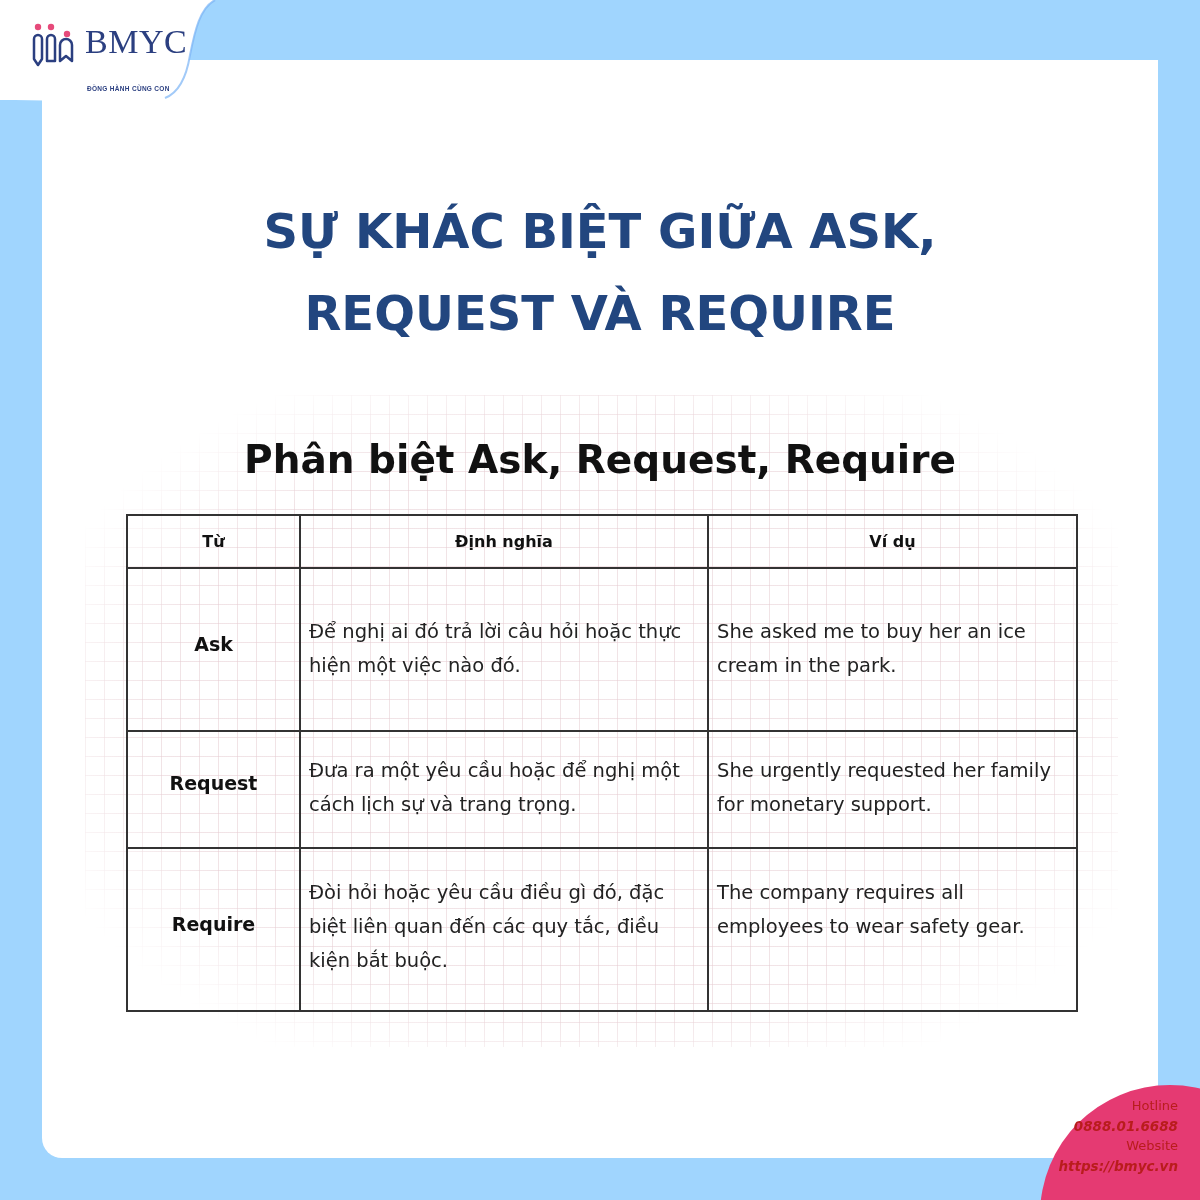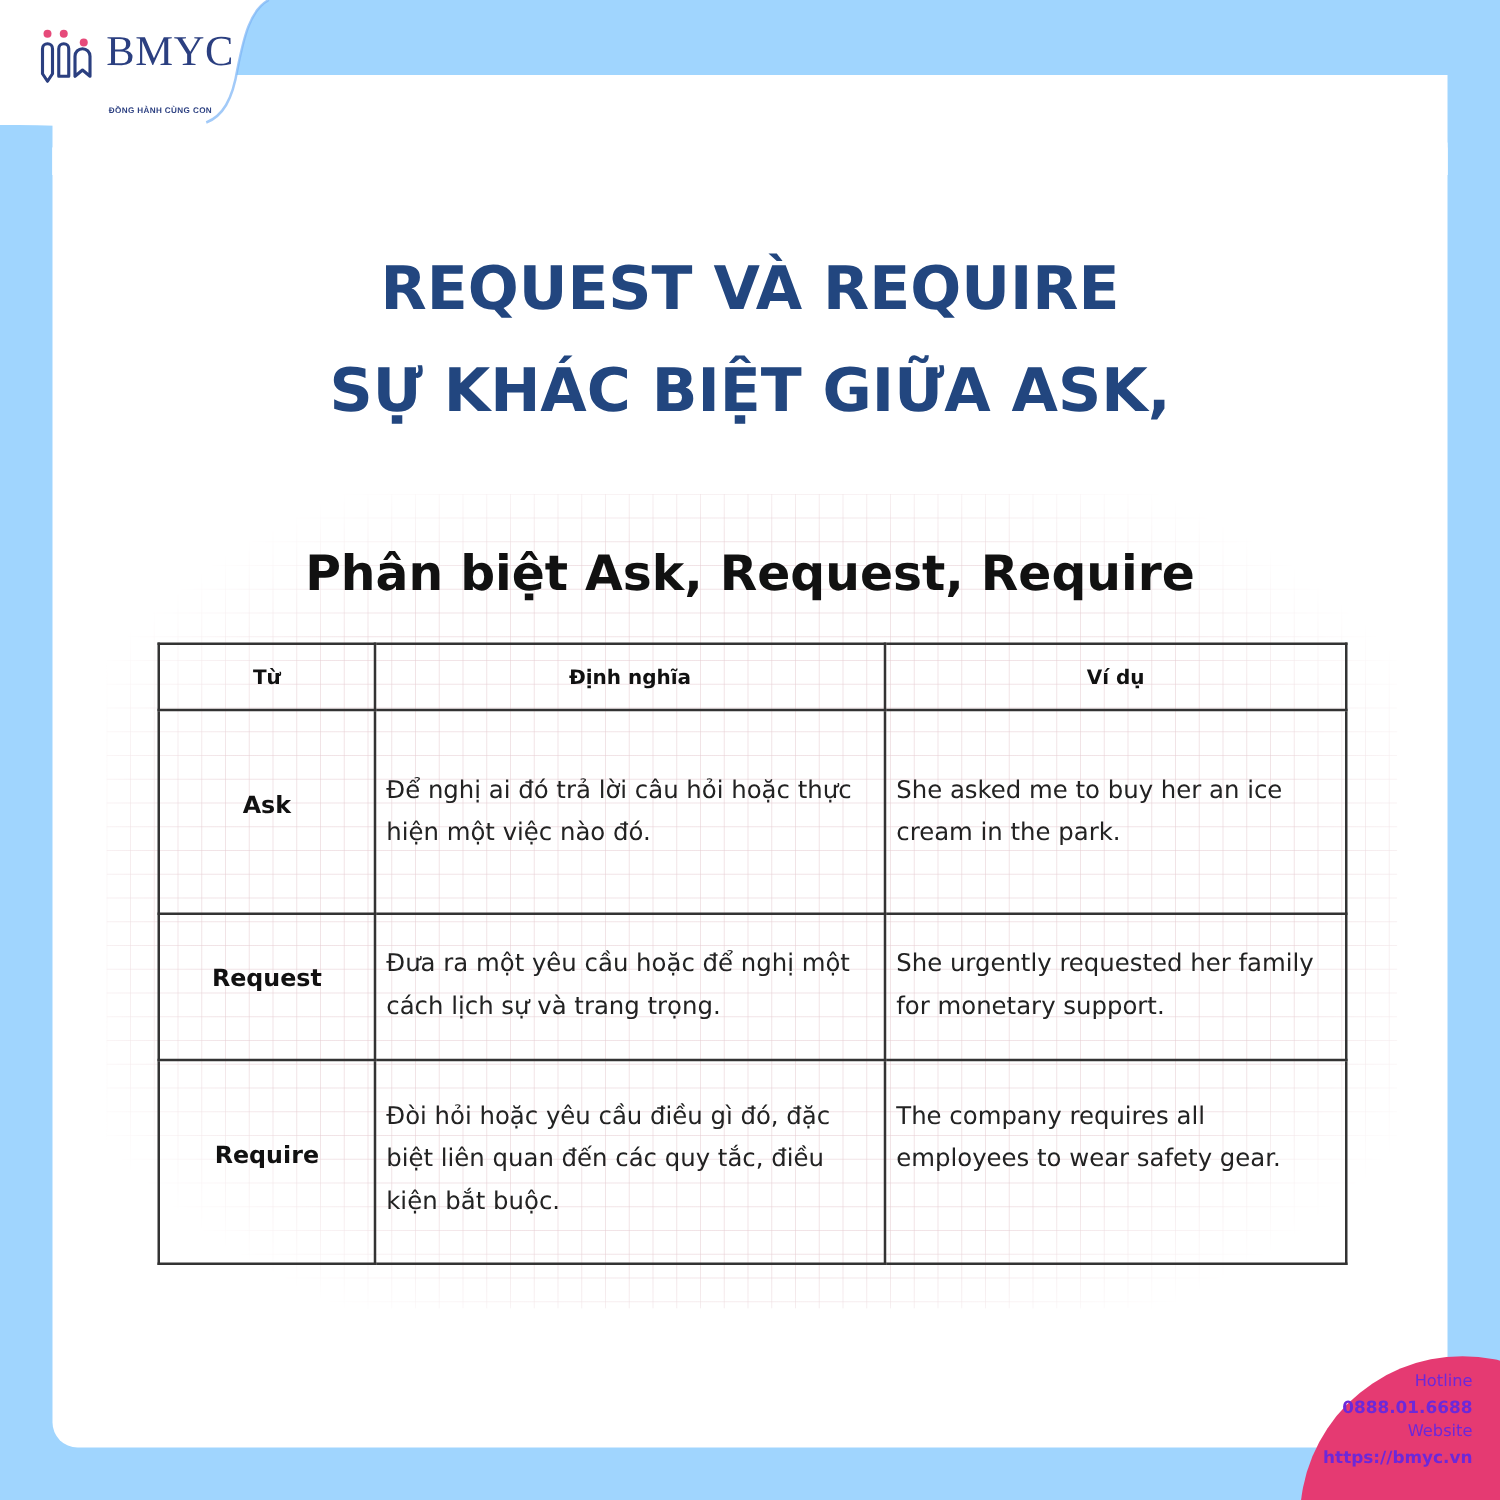--- a/index.html
+++ b/index.html
@@ -76,24 +76,24 @@
     .row3 td.txt { vertical-align: top; padding-top: 27px; }
     .row3 td.word { vertical-align: top; padding-top: 64px; }
 
     
     .contact-circle {
       position: absolute; left: 1040px; top: 1085px; width: 260px; height: 260px;
       border-radius: 50%; background: #e53a72;
     }
     .contact {
       position: absolute; right: 22px; top: 1096px; text-align: right;
-      font-family: "DejaVu Sans", sans-serif; color: #6d28d9;
+      font-family: "DejaVu Sans", sans-serif; color: #b91c1c;
     }
     .contact .lbl { font-size: 13px; line-height: 20px; font-weight: normal; }
-    .contact .val { font-size: 13.5px; line-height: 20px; font-weight: bold; }
+    .contact .val { font-size: 13.5px; line-height: 20px; font-weight: bold; font-style: italic; }
   </style>
 </head>
 <body>
 
 <div class="canvas">
 
   <div class="card"></div>
 
   <svg class="wave" viewBox="0 0 1200 140" preserveAspectRatio="none">
     <path fill="#ffffff" d="M42,140 L42,118 C70,118 90,110 110,96 C150,70 170,66 190,70 C215,76 235,95 255,108 C280,124 300,126 315,121 C350,110 370,90 390,84 C410,80 425,86 445,105 C465,125 490,134 515,132 C540,130 565,112 585,96 C610,80 630,80 655,92 C680,106 695,126 720,130 C745,132 760,120 790,100 C810,88 825,90 840,96 C860,108 875,118 900,122 C920,124 935,102 960,92 C990,80 1010,84 1030,96 C1055,114 1075,132 1100,130 C1120,126 1135,114 1158,114 L1158,140 Z"></path>
@@ -114,22 +114,22 @@
       <path d="M16,16 a4,4 0 0 1 8,0 V38 H16 Z" fill="none" stroke="#2b3f80" stroke-width="2.5" stroke-linejoin="round"></path>
       <path d="M29,22 a6,6 0 0 1 12,0 V38 L35,33 L29,38 Z" fill="none" stroke="#2b3f80" stroke-width="2.5" stroke-linejoin="round"></path>
     </svg>
     <div class="logo-text">
       <span class="logo-brand">BMYC</span>
       <span class="logo-tag">ĐỒNG HÀNH CÙNG CON</span>
     </div>
   </div>
 
   <h1 class="main-title">
+    <span>SỰ KHÁC BIỆT GIỮA ASK,</span>
     <span>REQUEST VÀ REQUIRE</span>
-    <span>SỰ KHÁC BIỆT GIỮA ASK,</span>
   </h1>
 
   <div class="grid"></div>
 
   <h2 class="sub-title">Phân biệt Ask, Request, Require</h2>
 
   <table class="tbl">
     <colgroup>
       <col style="width:173px">
       <col style="width:408px">

